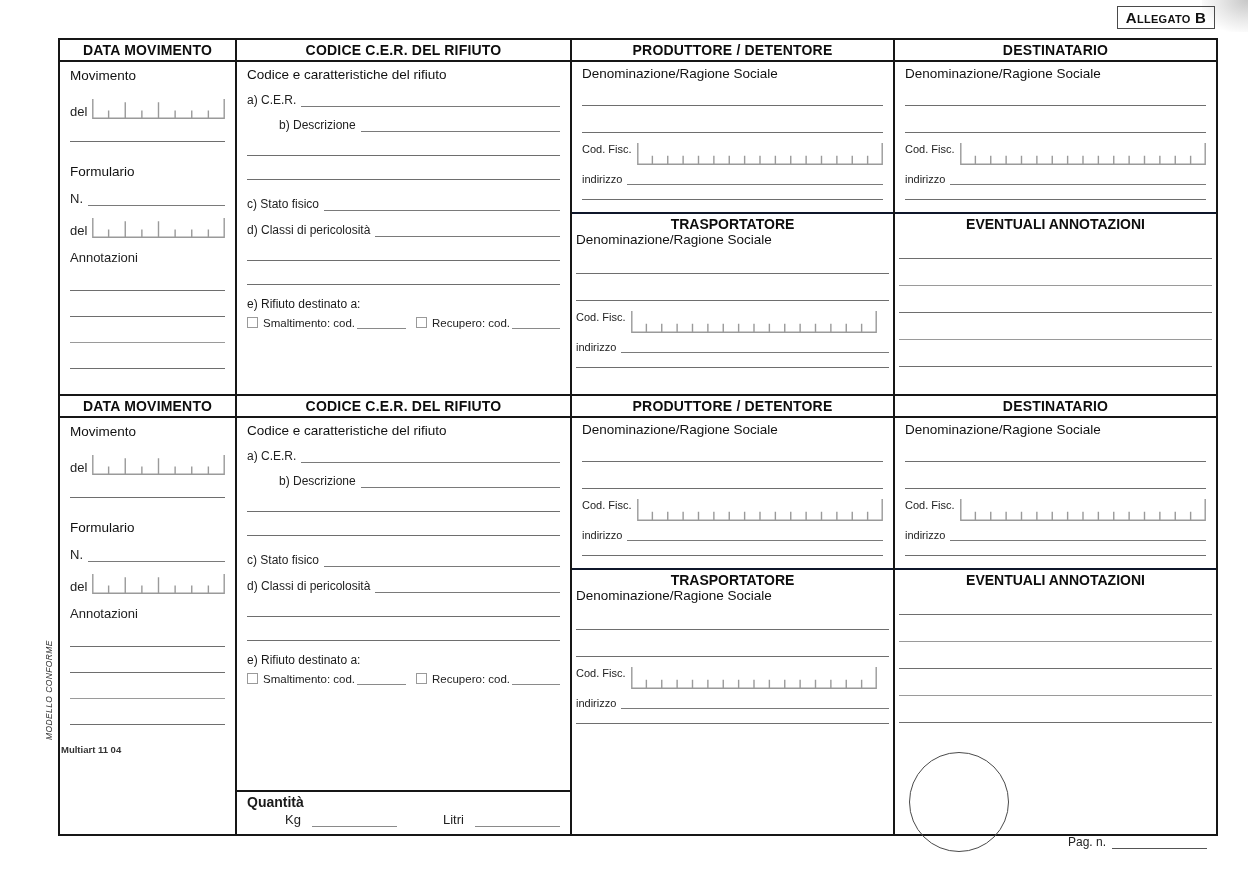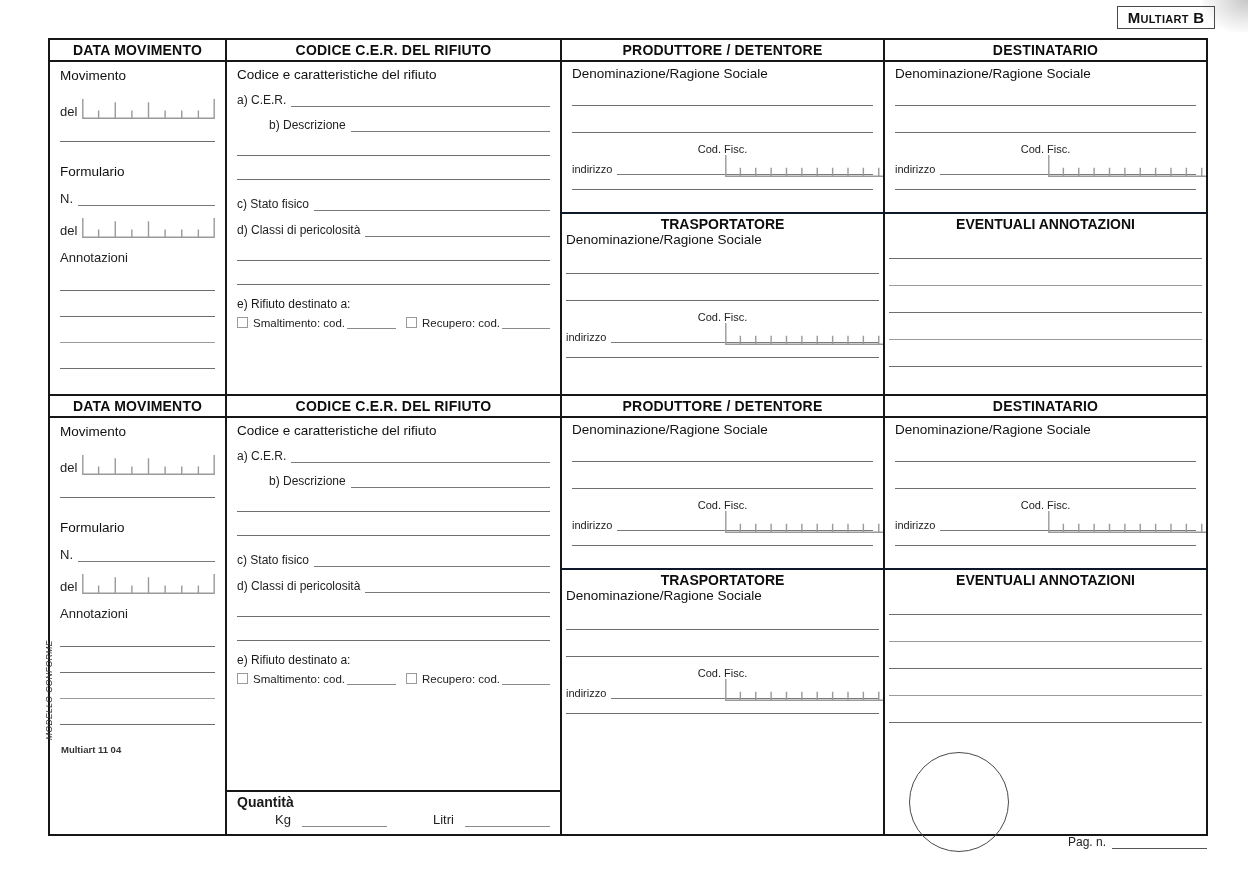--- a/index.html
+++ b/index.html
@@ -8,21 +8,21 @@
   .sheet { position: relative; width: 1248px; height: 883px; background: #fff; overflow: hidden; }
 
   .page-curl { position: absolute; top: 0; right: 0; width: 46px; height: 32px;
     background: radial-gradient(ellipse at 100% 0%, #c7c7c7 0%, #e9e9e9 45%, rgba(255,255,255,0) 78%); }
 
   .allegato-box { position: absolute; left: 1117px; top: 6px; width: 98px; height: 23px;
     border: 1.6px solid #4a4a4a; display: flex; align-items: center; justify-content: center;
     font-variant: small-caps; font-weight: bold; font-size: 15px; letter-spacing: .3px; color: #111; }
 
   
-  .block { position: absolute; left: 48px; width: 1160px; height: 442px;
+  .block { position: absolute; left: 58px; width: 1160px; height: 442px;
     border: 2px solid #161616; display: flex; background: #fff; }
   .col { position: relative; height: 100%; overflow: hidden; }
   .col1 { width: 175px; }
   .col2 { width: 335px; border-left: 2px solid #161616; display: flex; flex-direction: column; }
   .col3 { width: 323px; border-left: 2px solid #161616; display: flex; flex-direction: column; }
   .col4 { flex: 1; border-left: 2px solid #161616; display: flex; flex-direction: column; }
 
   .col-header { height: 22px; line-height: 21px; text-align: center; font-weight: bold;
     font-size: 14px; letter-spacing: .2px; border-bottom: 2px solid #161616; color: #0d0d0d; }
 
@@ -76,21 +76,21 @@
   .short-line { width: 85px; border-bottom: 1.2px solid #8a8a8a; height: 12px; margin-left: 8px; }
   .q-gap { width: 40px; }
 
   
   .subsec-top { height: 150px; padding: 3px 10px; }
   .subsec-bottom { flex: 1; border-top: 2px solid #0f172a; padding: 2px 4px; }
   .sub-header { text-align: center; font-weight: bold; font-size: 14px; color: #0d0d0d; }
   .p-denom { margin-top: 1px; }
   .p-rule1 { margin-top: 24px; }
   .p-rule2 { margin-top: 26px; }
-  .codfisc-row { display: flex; align-items: center; margin-top: 10px; flex-direction: column; }
+  .codfisc-row { display: flex; align-items: flex-start; margin-top: 10px; }
   .codfisc-row .comb { height: 22px; }
   .indirizzo-row { display: flex; align-items: flex-end; margin-top: 6px; }
   .p-rule3 { margin-top: 14px; }
   .t-rule1 { margin-top: 26px; }
   .t-rule2 { margin-top: 26px; }
 
   .ann-rules .rule { margin-top: 26px; }
   .ann-rules .rule:first-child { margin-top: 26px; }
 
   
@@ -105,21 +105,21 @@
   .pag-line { width: 95px; border-bottom: 1.2px solid #555; height: 11px; margin-left: 6px; }
 </style>
 </head>
 <body>
 
 <div class="sheet">
 
   <div class="page-curl"></div>
 
   <div class="allegato-box">
-    <span>Multiart B</span>
+    <span>Allegato B</span>
   </div>
 
   <div id="blocks">
 <section class="block" style="top: 38px;">
 
   <div class="col col1">
     <div class="col-header">DATA MOVIMENTO</div>
     <div class="col-body">
       <div class="b-label c1-movimento">Movimento</div>
       <div class="field-row c1-del1">

